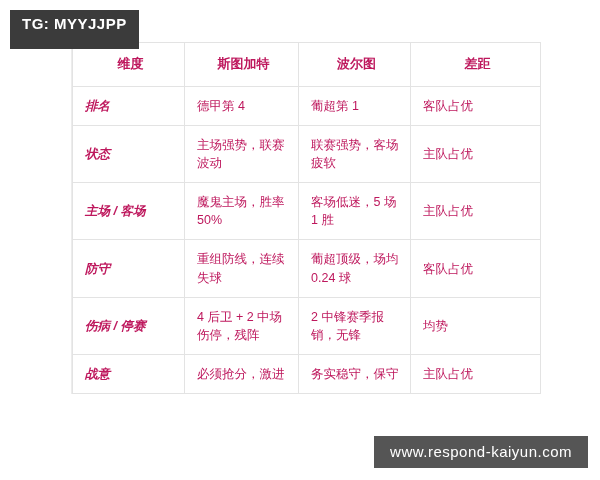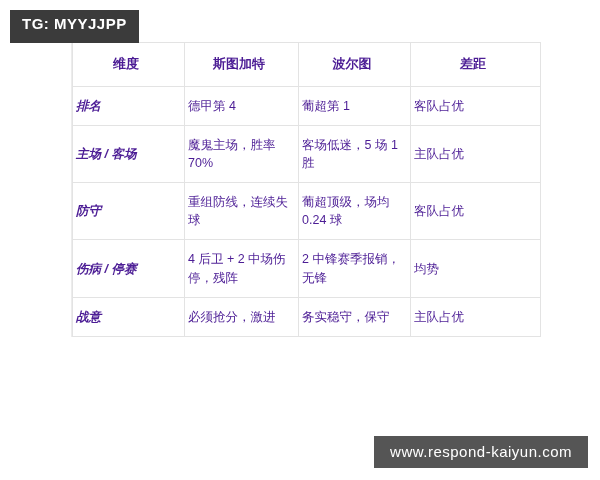--- a/index.html
+++ b/index.html
@@ -18,21 +18,21 @@
   
   .tg-badge {
     position: absolute;
     top: 10px;
     left: 10px;
     background: #3b3b3b;
     color: #ffffff;
     font-size: 15px;
     font-weight: bold;
     letter-spacing: 0.5px;
-    padding: 6px 12px 12px 12px;
+    padding: 6px 12px 18px 12px;
     line-height: 1;
     z-index: 5;
   }
 
   
   .watermark {
     position: absolute;
     right: 12px;
     bottom: 12px;
     background: #555555;
@@ -62,23 +62,23 @@
 
   table.cmp col.c0 { width: 112px; }
   table.cmp col.c1 { width: 114px; }
   table.cmp col.c2 { width: 112px; }
   table.cmp col.c3 { width: 130px; }
 
   table.cmp th,
   table.cmp td {
     border: 1px solid #e3e3e3;
     vertical-align: middle;
-    padding: 10px 8px 10px 3px;
+    padding: 10px 8px 10px 12px;
     font-size: 12.5px;
-    color: #4c1d95;
+    color: #be185d;
     line-height: 1.45;
     background: #ffffff;
   }
 
   table.cmp thead th {
     font-weight: bold;
     font-size: 13px;
     padding-top: 12px;
     padding-bottom: 12px;
   }
@@ -121,22 +121,28 @@
       </tr>
     </thead>
     <tbody>
       <tr>
         <td>排名</td>
         <td>德甲第 4</td>
         <td>葡超第 1</td>
         <td>客队占优</td>
       </tr>
       <tr>
+        <td>状态</td>
+        <td>主场强势，联赛波动</td>
+        <td>联赛强势，客场疲软</td>
+        <td>主队占优</td>
+      </tr>
+      <tr>
         <td>主场 / 客场</td>
-        <td>魔鬼主场，胜率 70%</td>
+        <td>魔鬼主场，胜率 50%</td>
         <td>客场低迷，5 场 1 胜</td>
         <td>主队占优</td>
       </tr>
       <tr>
         <td>防守</td>
         <td>重组防线，连续失球</td>
         <td>葡超顶级，场均 0.24 球</td>
         <td>客队占优</td>
       </tr>
       <tr>

